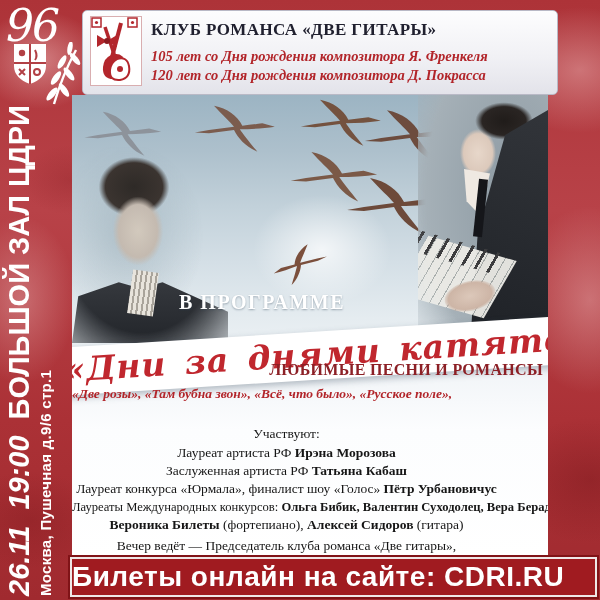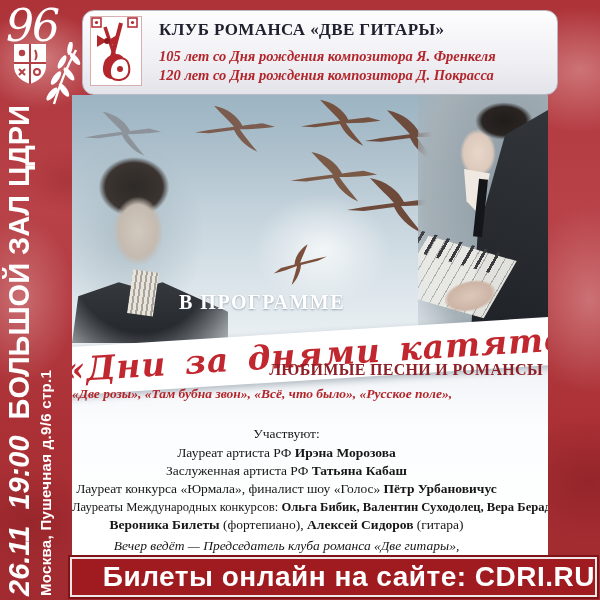--- a/index.html
+++ b/index.html
@@ -19,21 +19,21 @@
   
   .logo96{position:absolute;left:6px;top:4px;width:76px;height:100px;}
   .logo96 .num{font-family:"DejaVu Serif",serif;font-style:italic;font-size:44px;line-height:44px;color:#fff;font-weight:400;letter-spacing:-2px;}
   .vtext{position:absolute;left:4px;top:596px;transform:rotate(-90deg);transform-origin:0 0;width:512px;white-space:nowrap;}
   .vtext .big{font-family:"Liberation Sans",sans-serif;font-weight:bold;font-size:29px;color:#fff;line-height:30px;letter-spacing:0;}
   .vtext .big .num{font-style:italic;margin-right:16px;}
   .vtext .small{font-family:"Liberation Sans",sans-serif;font-weight:bold;font-size:15px;color:#fff;line-height:20px;margin-top:2px;letter-spacing:.3px;}
   
   .header{position:absolute;left:82px;top:10px;width:476px;height:85px;
     background:linear-gradient(180deg,#fdfdfe 0%,#f1f1f5 55%,#e3e3ea 100%);
-    border:1px solid #b9b9c6;border-radius:12px;box-sizing:border-box;padding-left:8px;}
+    border:1px solid #b9b9c6;border-radius:5px;box-sizing:border-box;}
   .emblem{position:absolute;left:7px;top:5px;width:50px;height:68px;background:#fff;border:1px solid #d9aeb0;}
   .header .txt{margin-left:68px;padding-top:9px;}
   .club-title{font-size:17px;font-weight:bold;color:#20202f;letter-spacing:.4px;}
   .ann-line{font-size:14.5px;font-weight:bold;font-style:italic;color:#b2252a;line-height:19px;}
   .ann-line.first{margin-top:7px;}
   
   .main{position:absolute;left:72px;top:95px;width:476px;height:465px;overflow:hidden;
     background:linear-gradient(180deg,#9cb4c3 0%,#adc0cc 12%,#c2d1da 24%,#d4dfe6 36%,#e5ecf0 48%,#f2f5f8 60%,#fcfdfe 72%,#ffffff 100%);}
   .bird{position:absolute;}
   .glow{position:absolute;left:175px;top:95px;width:150px;height:120px;border-radius:50%;
@@ -76,26 +76,26 @@
   .ribbon .script{font-family:"DejaVu Serif",serif;font-style:italic;font-size:33px;line-height:46px;
     color:#c0272e;letter-spacing:1px;word-spacing:6px;white-space:nowrap;font-weight:bold;}
   .subtitle{position:absolute;right:5px;top:266px;font-size:16px;font-weight:bold;color:#8c2026;letter-spacing:.3px;}
   .songs{position:absolute;right:3px;top:290px;width:473px;text-align:left;
     font-size:13.5px;font-weight:bold;font-style:italic;color:#b2252a;line-height:17.5px;white-space:nowrap;}
   
   .people{position:absolute;left:0;top:330px;width:429px;text-align:center;color:#161616;font-size:13.5px;line-height:18px;}
   .people .heading{margin-bottom:1px;}
   .p-line{white-space:nowrap;}
   .p-line.long{font-size:12.6px;}
-  .host{margin-top:3px;font-style:italic;}
+  .host{margin-top:3px;}
   
   .banner{position:absolute;left:70px;top:557px;width:527px;height:40px;box-sizing:border-box;
     background:#a01b20;border:2px solid #efe7e7;box-shadow:0 0 0 2px #801317;
-    text-align:right;font-family:"Liberation Sans",sans-serif;font-weight:bold;font-size:28px;
-    color:#fff;line-height:35px;letter-spacing:.5px;padding-left:9px;}
+    text-align:left;font-family:"Liberation Sans",sans-serif;font-weight:bold;font-size:28px;
+    color:#fff;line-height:35px;letter-spacing:.5px;}
 </style>
 </head>
 <body>
 
 <div id="poster">
 
   <div class="logo96">
     <div class="num">96</div>
     <svg width="76" height="66" viewBox="0 0 76 66" style="position:absolute;left:0;top:38px">
       <path d="M8 2 H40 V24 Q40 36 24 42 Q8 36 8 24 Z" fill="#ffffff"></path>

